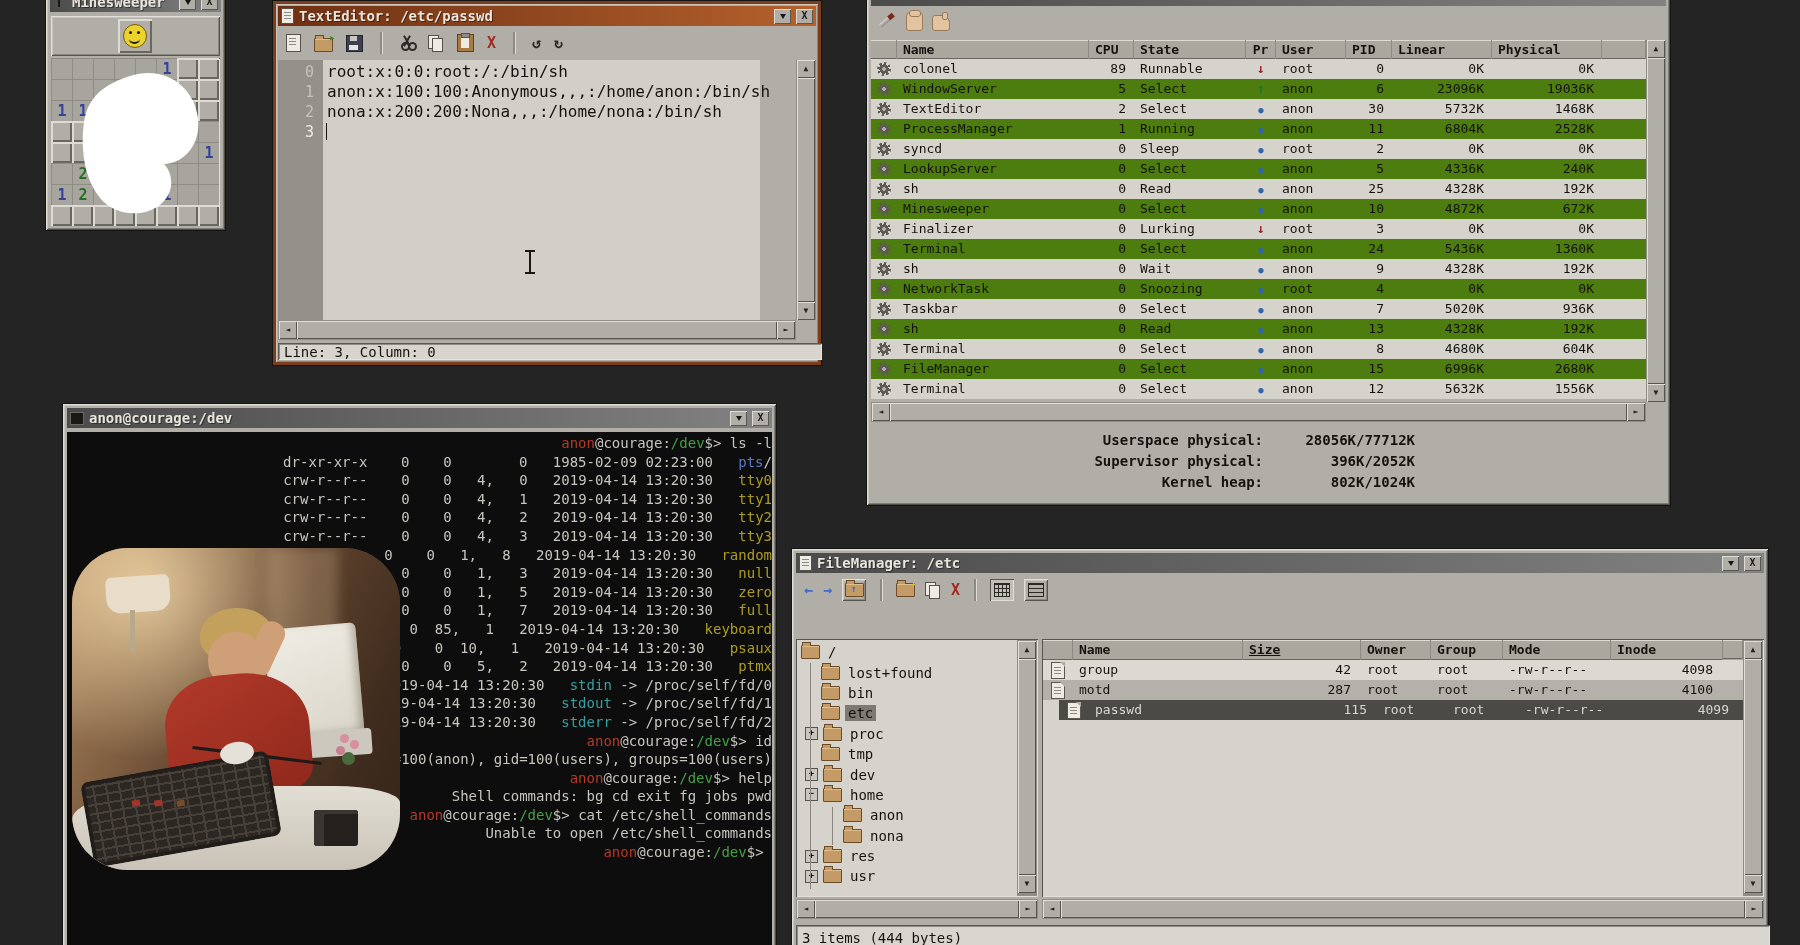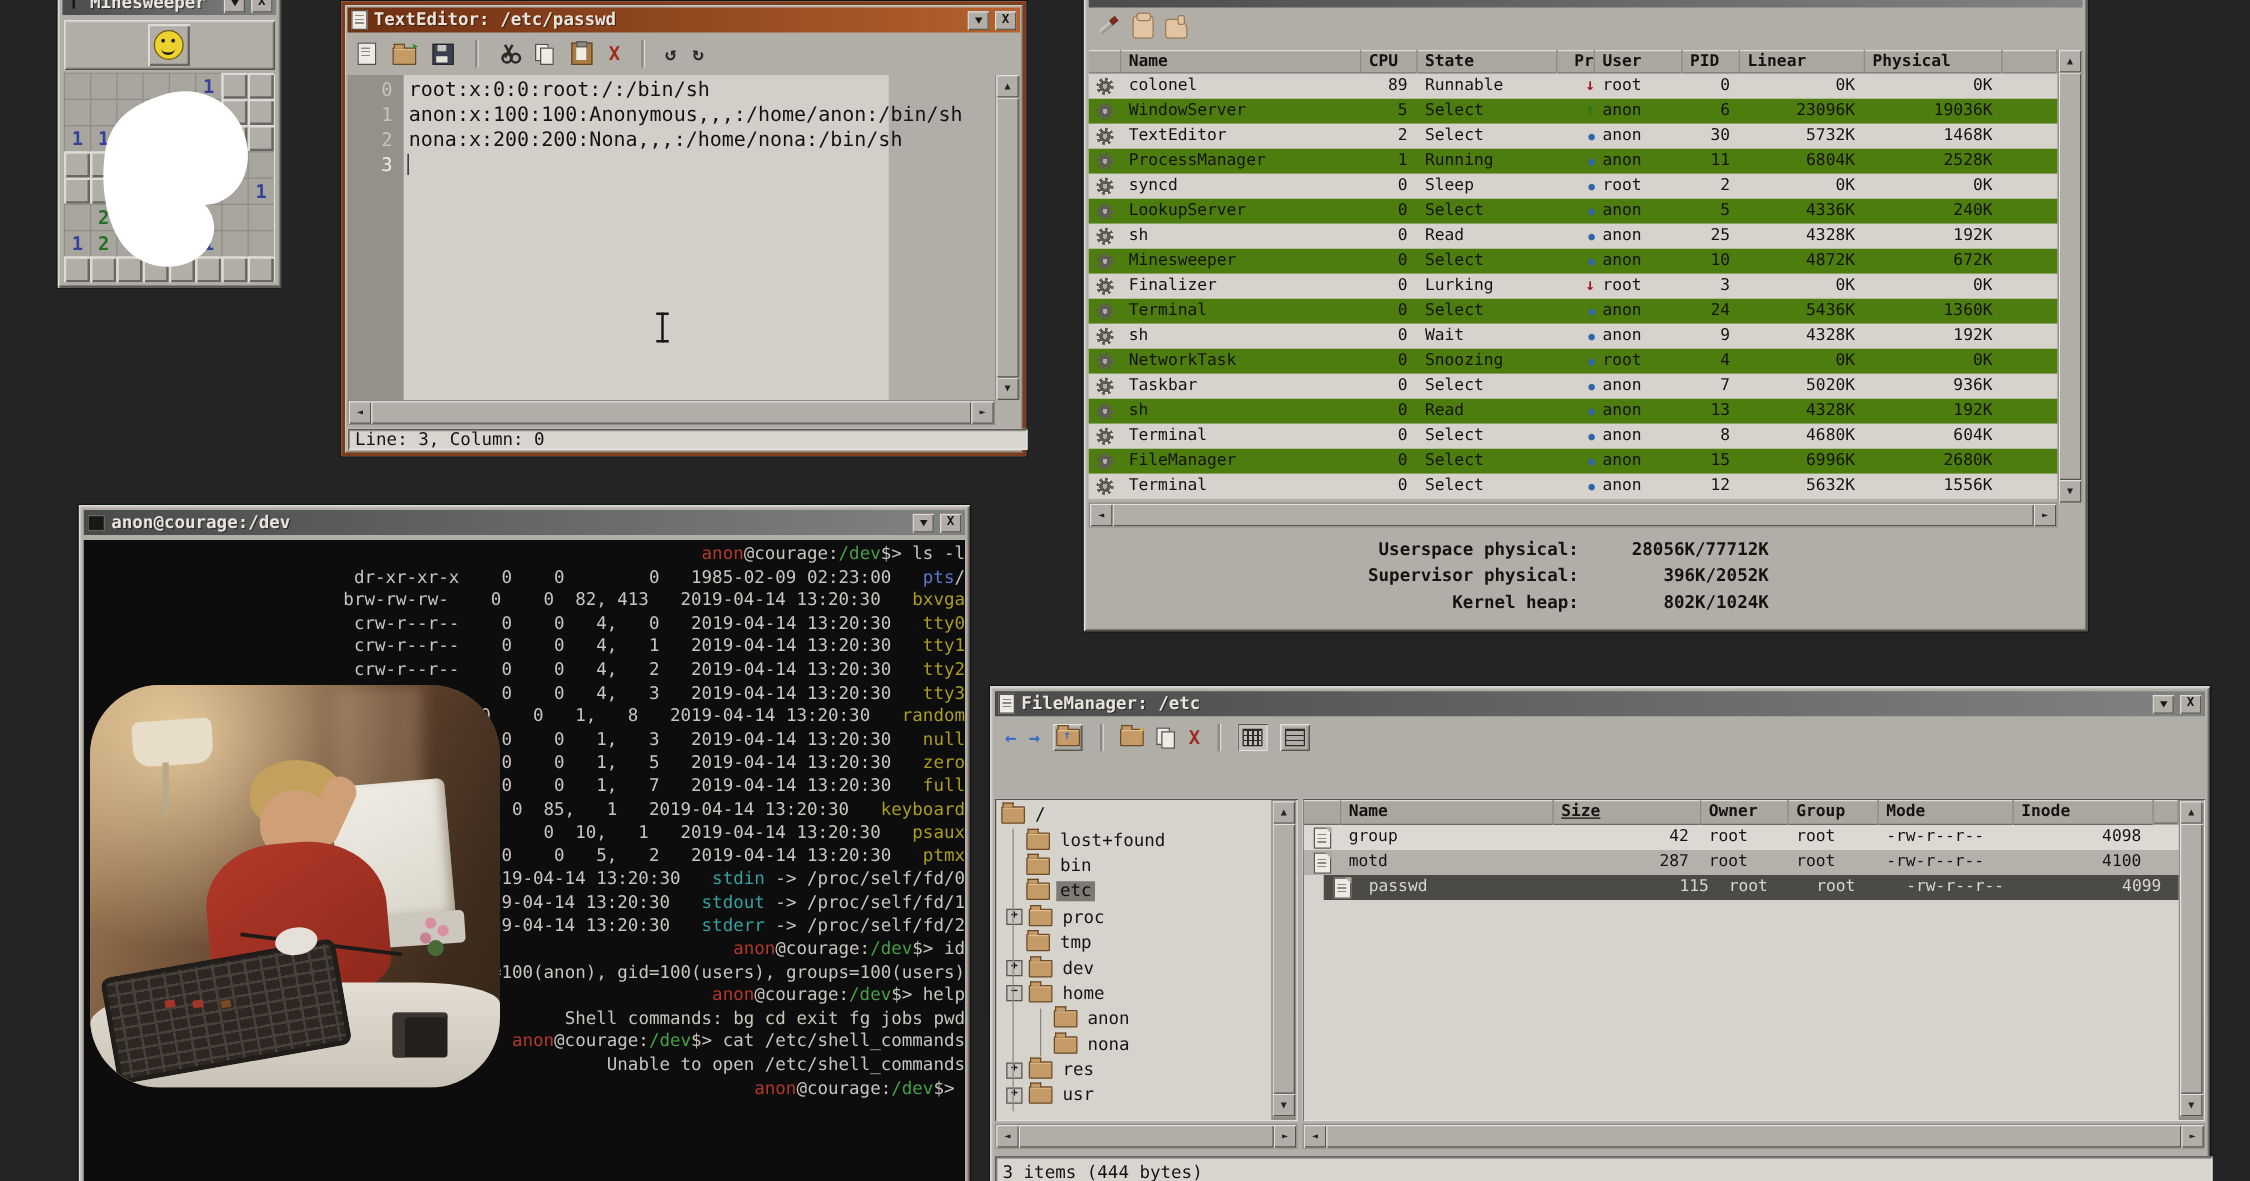--- a/index.html
+++ b/index.html
@@ -108,21 +108,21 @@
   
   .phead{position:absolute;height:19px;display:flex;background:#aaa79f;}
   .pcell{box-sizing:border-box;height:19px;line-height:19px;font-size:13px;font-weight:bold;
         padding-left:6px;border-right:1px solid #8d8a84;box-shadow:inset 0 1px 0 #dedbd5, inset 0 -1px 0 #6a6760;
         white-space:nowrap;overflow:hidden;}
   .proc-row{display:flex;height:20px;}
   .proc-row.even{background:#d6d3cd;} .proc-row.odd{background:#4d7c0f;}
   .pc{box-sizing:border-box;height:20px;line-height:20px;font-size:13px;padding-left:6px;white-space:nowrap;overflow:hidden;}
   .pc.r{text-align:right;padding-right:8px;}
   .w-ic{width:26px;display:flex;align-items:center;justify-content:center;padding-left:0;}
-  .w-name{width:192px;} .w-cpu{width:45px;} .w-state{width:112px;} .w-pr{width:30px;text-align:right;padding-left:0;}
+  .w-name{width:192px;} .w-cpu{width:45px;} .w-state{width:112px;} .w-pr{width:30px;text-align:center;padding-left:0;}
   .w-user{width:70px;} .w-pid{width:46px;} .w-lin{width:100px;padding-right:26px;} .w-phy{width:110px;padding-right:30px;}
   .w-fill{flex:1;}
   .pr-down::before{content:"↓";color:#9e1f1f;font-weight:bold;}
   .pr-up::before{content:"↑";color:#1f7a1f;font-weight:bold;}
   .pr-dot::before{content:"●";color:#2f66aa;font-size:9px;}
   .statline{display:flex;height:21px;line-height:21px;font-size:14px;font-weight:bold;}
   .statlab{width:392px;text-align:right;}
   .statval{width:152px;text-align:right;}
   
   .term-body{position:absolute;background:#0d0d0d;}
@@ -303,21 +303,21 @@
       <span class="tsep"></span>
       <span class="i-arrow">↺</span>
       <span class="i-arrow">↻</span>
     </div>
     <div class="gutter" style="left: 5px; top: 59px; width: 45px; height: 260px; padding-top: 2px;">
         <div class="gut-num">0</div>
         <div class="gut-num">1</div>
         <div class="gut-num">2</div>
         <div class="gut-num cur">3</div>
       </div>
-    <div class="ed-area" style="left:50px;top:59px;width:388px;height:260px;padding-top:2px;">
+    <div class="ed-area" style="left:50px;top:59px;width:437px;height:260px;padding-top:2px;">
         <div class="ed-line" style="padding-left: 4px;">root:x:0:0:root:/:/bin/sh</div>
         <div class="ed-line" style="padding-left: 4px;">anon:x:100:100:Anonymous,,,:/home/anon:/bin/sh</div>
         <div class="ed-line" style="padding-left: 4px;">nona:x:200:200:Nona,,,:/home/nona:/bin/sh</div>
         <div class="ed-line" style="padding-left: 4px;"></div>
       </div>
     <div class="caret" style="left:53px;top:122px;"></div>
 
     <div class="strack" style="left:523px;top:59px;width:20px;height:260px;"></div>
     <div class="sbtn" style="left:524px;top:59px;">▲</div>
     <div class="sbtn" style="left:524px;top:301px;">▼</div>
@@ -609,21 +609,20 @@
       <span class="wbtn">
           <span class="gl-min"></span>
         </span>
       <span class="wbtn">
           <span class="gl-x">X</span>
         </span>
     </div>
     <div class="term-body" style="left:4px;right:4px;top:28px;bottom:4px;padding:2px 0 0 6px;overflow:hidden;text-align:right;">
         <div class="tline"><span class="tc-red">anon</span><span class="tc-fg">@courage:</span><span class="tc-green">/dev</span><span class="tc-fg">$&gt; ls -l</span></div>
         <div class="tline"><span class="tc-fg">dr-xr-xr-x    0    0        0   1985-02-09 02:23:00   </span><span class="tc-blue">pts</span><span class="tc-fg">/</span></div>
-        <div class="tline"><span class="tc-fg">brw-rw-rw-    0    0  82, 413   2019-04-14 13:20:30   </span><span class="tc-yel">bxvga</span></div>
         <div class="tline"><span class="tc-fg">crw-r--r--    0    0   4,   0   2019-04-14 13:20:30   </span><span class="tc-yel">tty0</span></div>
         <div class="tline"><span class="tc-fg">crw-r--r--    0    0   4,   1   2019-04-14 13:20:30   </span><span class="tc-yel">tty1</span></div>
         <div class="tline"><span class="tc-fg">crw-r--r--    0    0   4,   2   2019-04-14 13:20:30   </span><span class="tc-yel">tty2</span></div>
         <div class="tline"><span class="tc-fg">crw-r--r--    0    0   4,   3   2019-04-14 13:20:30   </span><span class="tc-yel">tty3</span></div>
         <div class="tline"><span class="tc-fg">crw-rw-rw-    0    0   1,   8   2019-04-14 13:20:30   </span><span class="tc-yel">random</span></div>
         <div class="tline"><span class="tc-fg">crw-rw-rw-    0    0   1,   3   2019-04-14 13:20:30   </span><span class="tc-yel">null</span></div>
         <div class="tline"><span class="tc-fg">crw-rw-rw-    0    0   1,   5   2019-04-14 13:20:30   </span><span class="tc-yel">zero</span></div>
         <div class="tline"><span class="tc-fg">crw-rw-rw-    0    0   1,   7   2019-04-14 13:20:30   </span><span class="tc-yel">full</span></div>
         <div class="tline"><span class="tc-fg">crw-------    0    0  85,   1   2019-04-14 13:20:30   </span><span class="tc-yel">keyboard</span></div>
         <div class="tline"><span class="tc-fg">crw-------    0    0  10,   1   2019-04-14 13:20:30   </span><span class="tc-yel">psaux</span></div>

